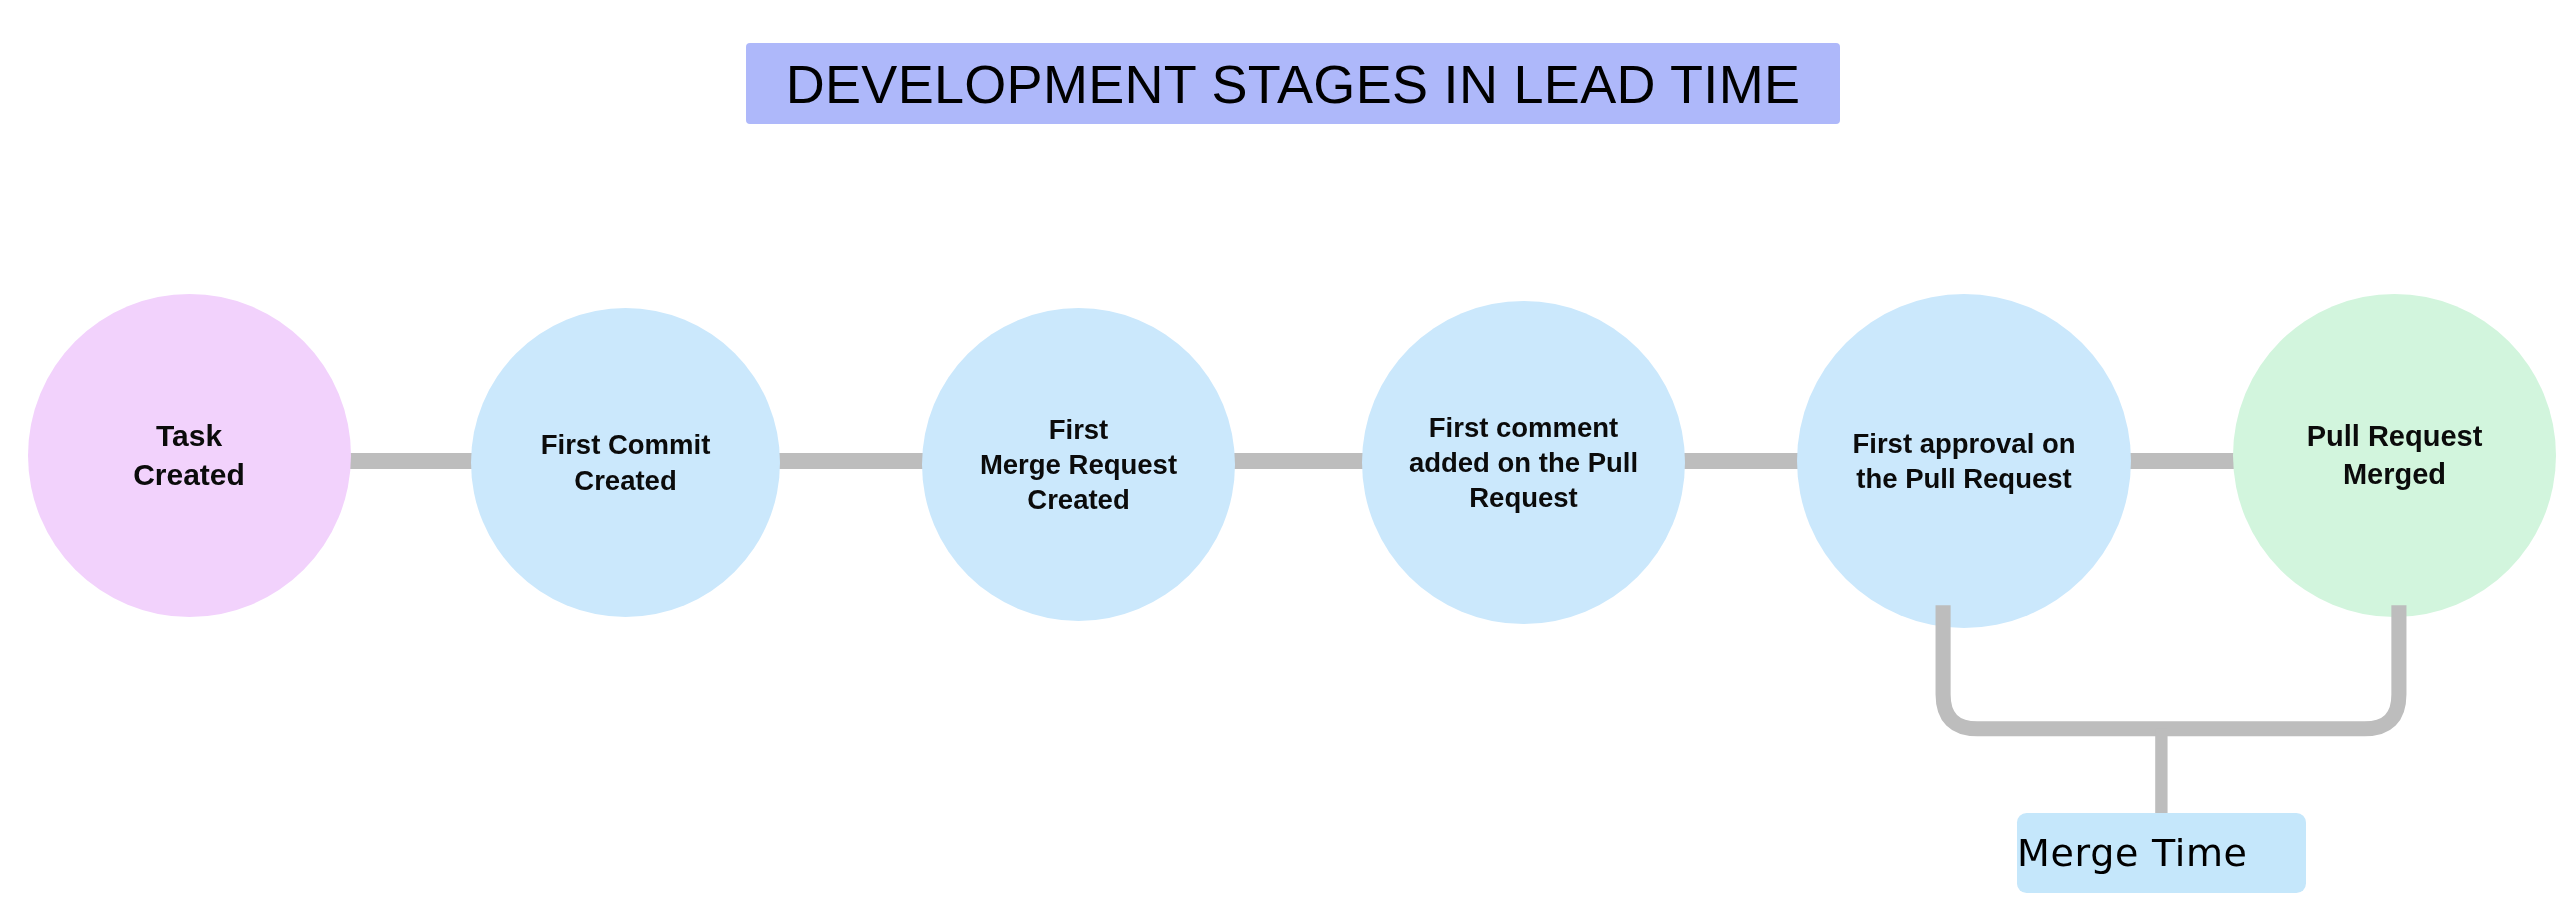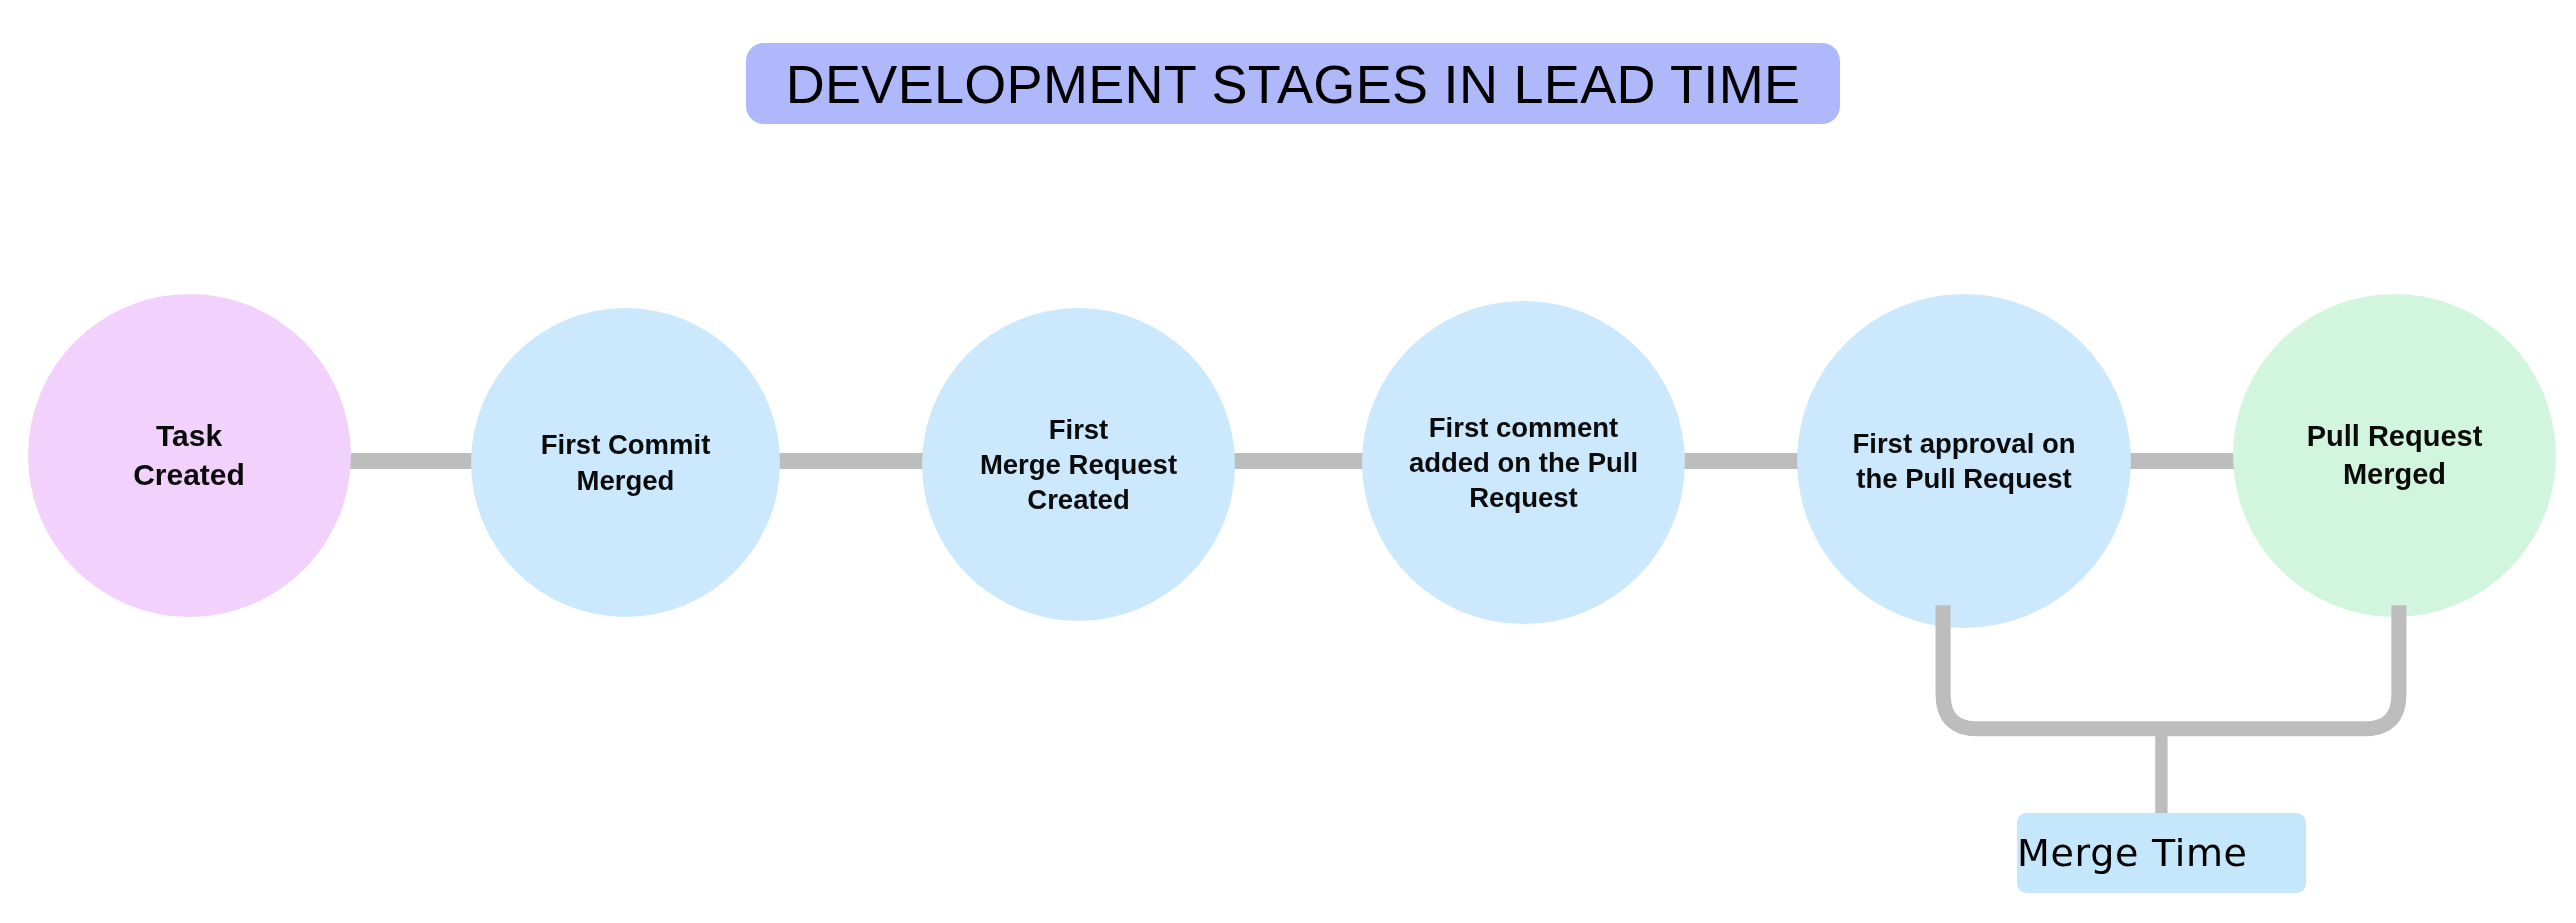--- a/index.html
+++ b/index.html
@@ -16,21 +16,21 @@
   }
 
   
   #title-banner {
     position: absolute;
     left: 746px;
     top: 43px;
     width: 1094px;
     height: 81px;
     background: #aeb8fa;
-    border-radius: 18px;
+    border-radius: 4px;
     display: flex;
     align-items: center;
     justify-content: center;
     box-sizing: border-box;
   }
   #title-banner .title-text {
     font-family: "Liberation Sans", sans-serif;
     font-size: 54px;
     font-weight: 400;
     color: #000000;
@@ -148,21 +148,21 @@
   <div class="connector" id="conn-3"></div>
   <div class="connector" id="conn-4"></div>
 
   <div class="stage-node" id="node-0">
     <span class="stage-label">Task
 Created</span>
   </div>
 
   <div class="stage-node" id="node-1">
     <span class="stage-label">First Commit
-Merged</span>
+Created</span>
   </div>
 
   <div class="stage-node" id="node-2">
     <span class="stage-label">First
 Merge Request
 Created</span>
   </div>
 
   <div class="stage-node" id="node-3">
     <span class="stage-label">First comment

